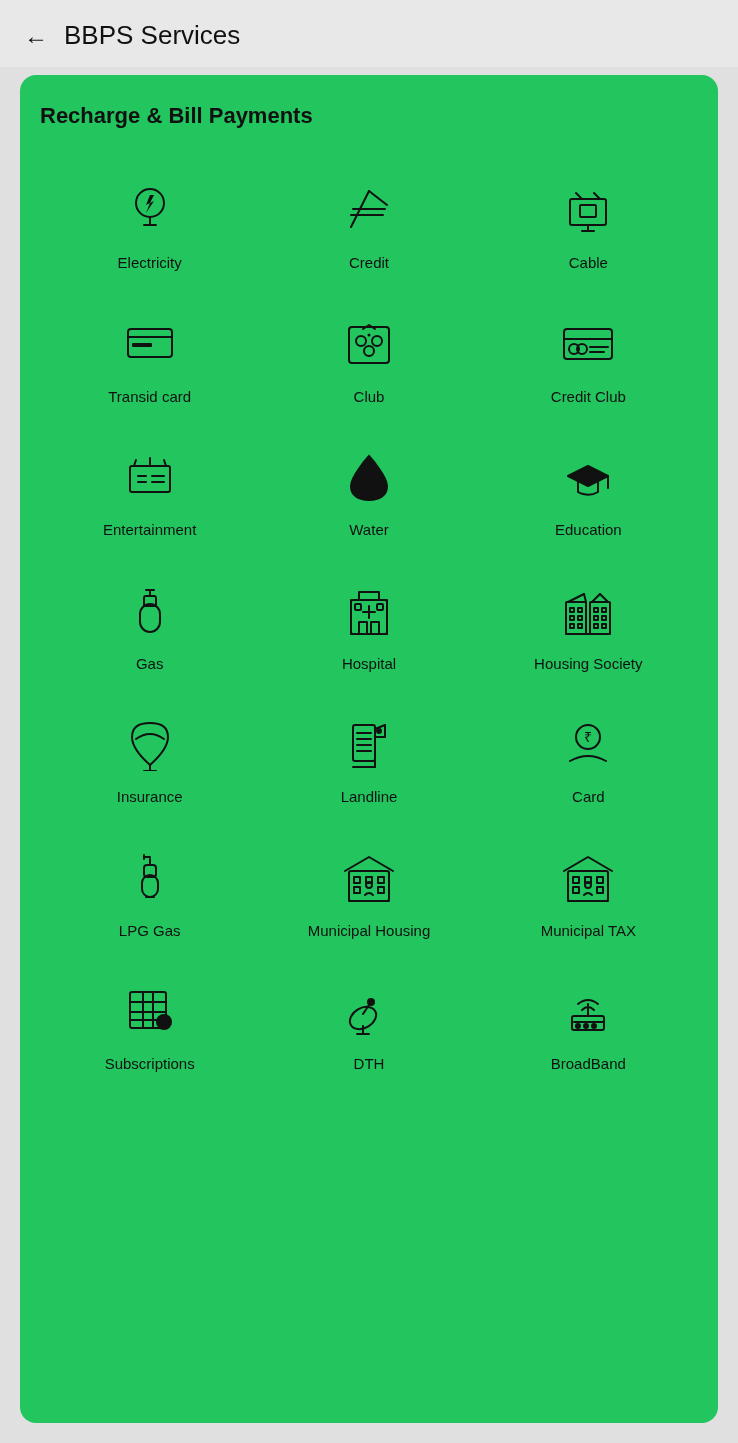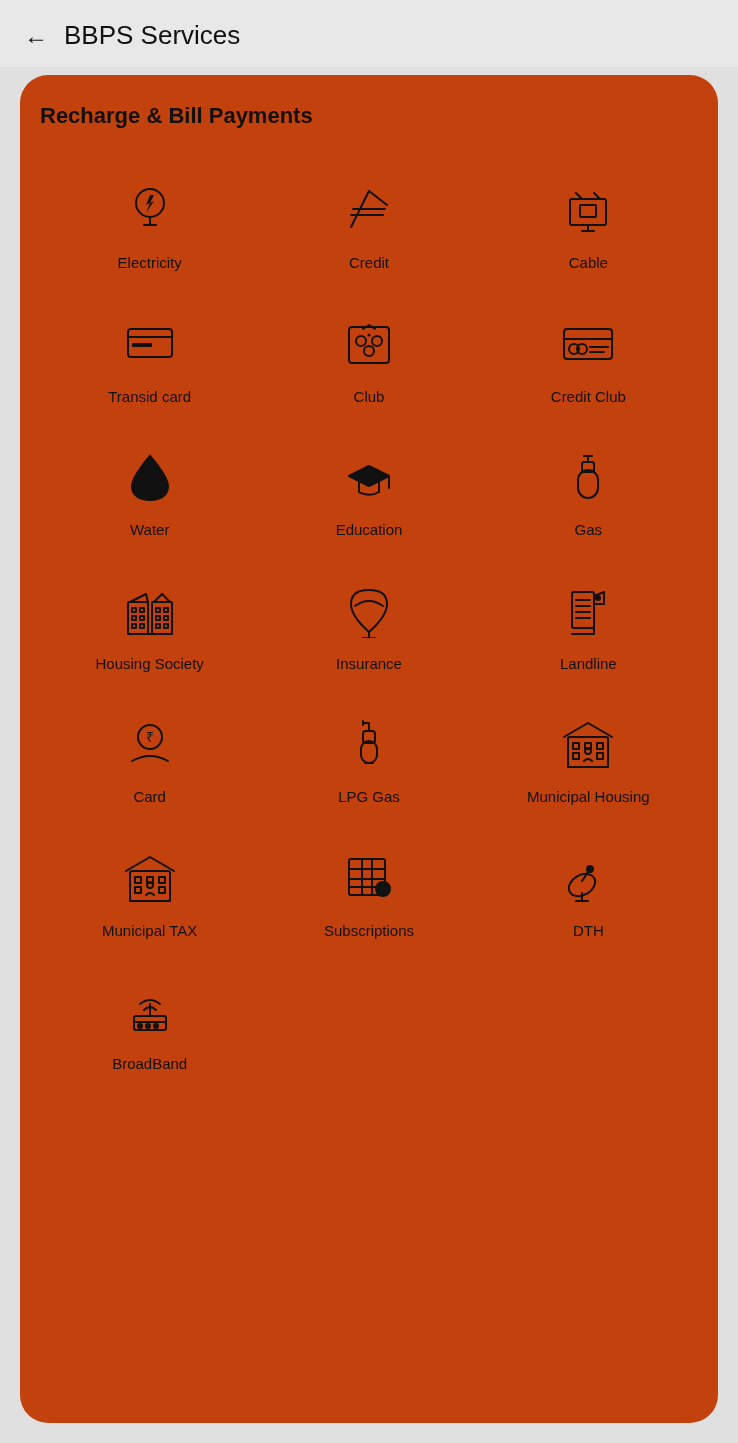--- a/index.html
+++ b/index.html
@@ -23,22 +23,22 @@
       cursor: pointer;
       font-weight: bold;
       color: #111;
     }
     .header-title {
       font-size: 26px;
       font-weight: 400;
       color: #111;
     }
     .card {
-      background: #c2410c;
-      border-radius: 28px;
+      background: #22c55e;
+      border-radius: 16px;
       margin: 8px 20px 20px;
       padding: 28px 20px 32px;
       flex: 1;
     }
     .section-title {
       font-size: 22px;
       font-weight: 700;
       color: #111;
       margin-bottom: 28px;
     }
@@ -157,20 +157,35 @@
           <line x1="4" y1="24" x2="52" y2="24"></line>
           <circle cx="14" cy="34" r="5" fill="none"></circle>
           <circle cx="22" cy="34" r="5" fill="none"></circle>
           <line x1="30" y1="32" x2="48" y2="32"></line>
           <line x1="30" y1="37" x2="44" y2="37"></line>
         </svg>
       </div>
       <span class="item-label">Credit Club</span>
     </div>
 
+    <div class="grid-item">
+      <div class="icon-wrap">
+        <svg viewBox="0 0 56 56" fill="none" stroke="#111" stroke-width="2" stroke-linecap="round" stroke-linejoin="round">
+          <rect x="8" y="18" width="40" height="26" rx="2"></rect>
+          <line x1="14" y1="12" x2="12" y2="18"></line>
+          <line x1="28" y1="10" x2="28" y2="18"></line>
+          <line x1="42" y1="12" x2="44" y2="18"></line>
+          <line x1="16" y1="28" x2="24" y2="28"></line>
+          <line x1="16" y1="34" x2="24" y2="34"></line>
+          <line x1="30" y1="28" x2="42" y2="28"></line>
+          <line x1="30" y1="34" x2="42" y2="34"></line>
+        </svg>
+      </div>
+      <span class="item-label">Entertain­ment</span>
+    </div>
 
     <div class="grid-item">
       <div class="icon-wrap">
         <svg viewBox="0 0 56 56" fill="none" stroke="#111" stroke-width="2">
           <path d="M28 8 C28 8 10 28 10 38 C10 48 18 52 28 52 C38 52 46 48 46 38 C46 28 28 8 28 8 Z" fill="#111" stroke="#111"></path>
         </svg>
       </div>
       <span class="item-label">Water</span>
     </div>
 
@@ -190,20 +205,39 @@
         <svg viewBox="0 0 56 56" fill="none" stroke="#111" stroke-width="2" stroke-linecap="round" stroke-linejoin="round">
           <rect x="18" y="22" width="20" height="28" rx="10"></rect>
           <rect x="22" y="14" width="12" height="10" rx="2"></rect>
           <line x1="28" y1="14" x2="28" y2="8"></line>
           <line x1="24" y1="8" x2="32" y2="8"></line>
         </svg>
       </div>
       <span class="item-label">Gas</span>
     </div>
 
+    <div class="grid-item">
+      <div class="icon-wrap">
+        <svg viewBox="0 0 56 56" fill="none" stroke="#111" stroke-width="2" stroke-linecap="round" stroke-linejoin="round">
+          <rect x="10" y="18" width="36" height="34" rx="2"></rect>
+          <line x1="10" y1="18" x2="10" y2="52"></line>
+          <line x1="46" y1="18" x2="46" y2="52"></line>
+          <polyline points="18,18 18,10 38,10 38,18"></polyline>
+          <line x1="28" y1="24" x2="28" y2="36"></line>
+          <line x1="22" y1="30" x2="34" y2="30"></line>
+          <rect x="18" y="40" width="8" height="12"></rect>
+          <rect x="30" y="40" width="8" height="12"></rect>
+          <line x1="10" y1="52" x2="46" y2="52"></line>
+
+          <rect x="14" y="22" width="6" height="6" rx="1"></rect>
+          <rect x="36" y="22" width="6" height="6" rx="1"></rect>
+        </svg>
+      </div>
+      <span class="item-label">Hospital</span>
+    </div>
 
     <div class="grid-item">
       <div class="icon-wrap">
         <svg viewBox="0 0 56 56" fill="none" stroke="#111" stroke-width="2" stroke-linecap="round" stroke-linejoin="round">
           <rect x="6" y="20" width="20" height="32" rx="1"></rect>
           <rect x="30" y="20" width="20" height="32" rx="1"></rect>
           <line x1="6" y1="52" x2="50" y2="52"></line>
 
           <rect x="10" y="26" width="4" height="4"></rect>
           <rect x="18" y="26" width="4" height="4"></rect>

